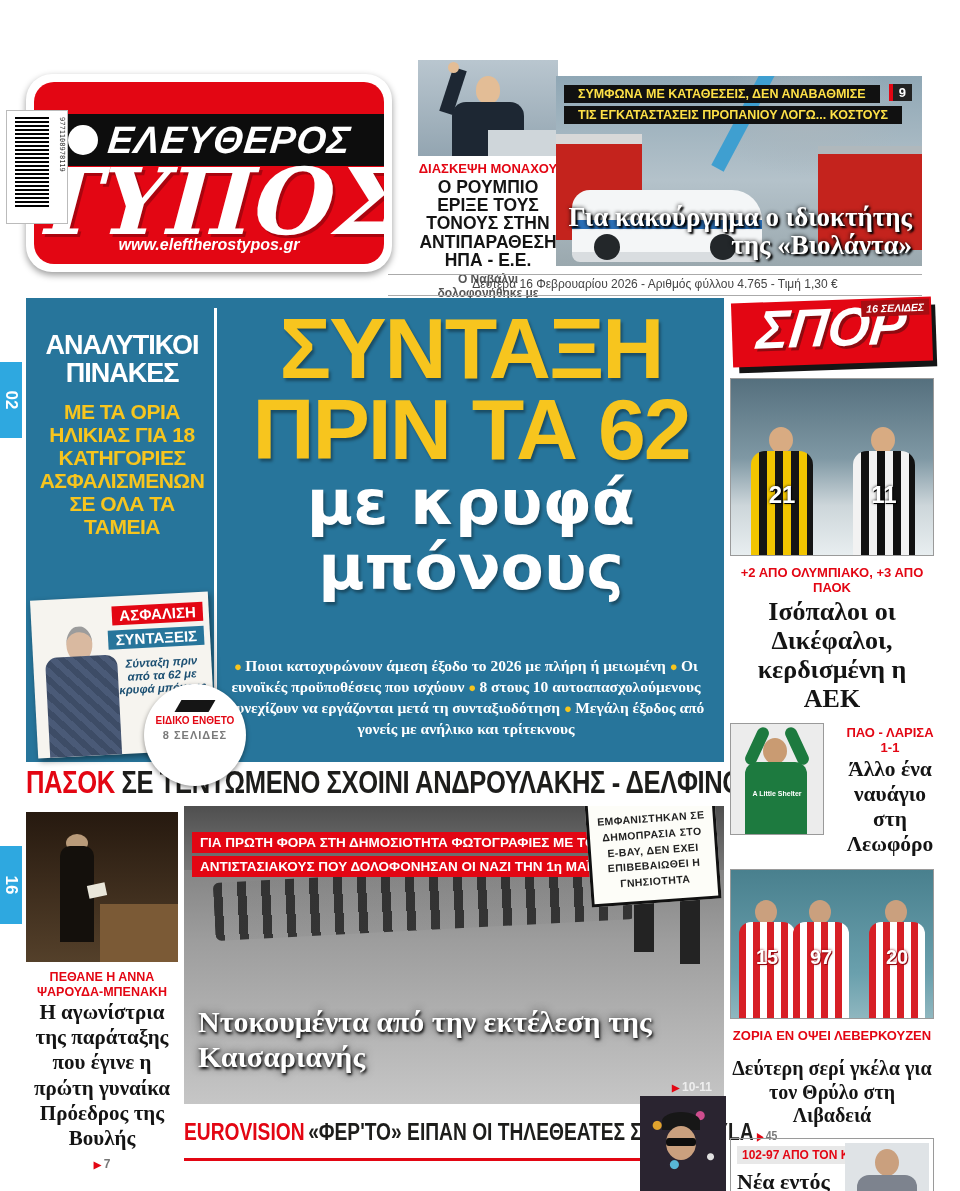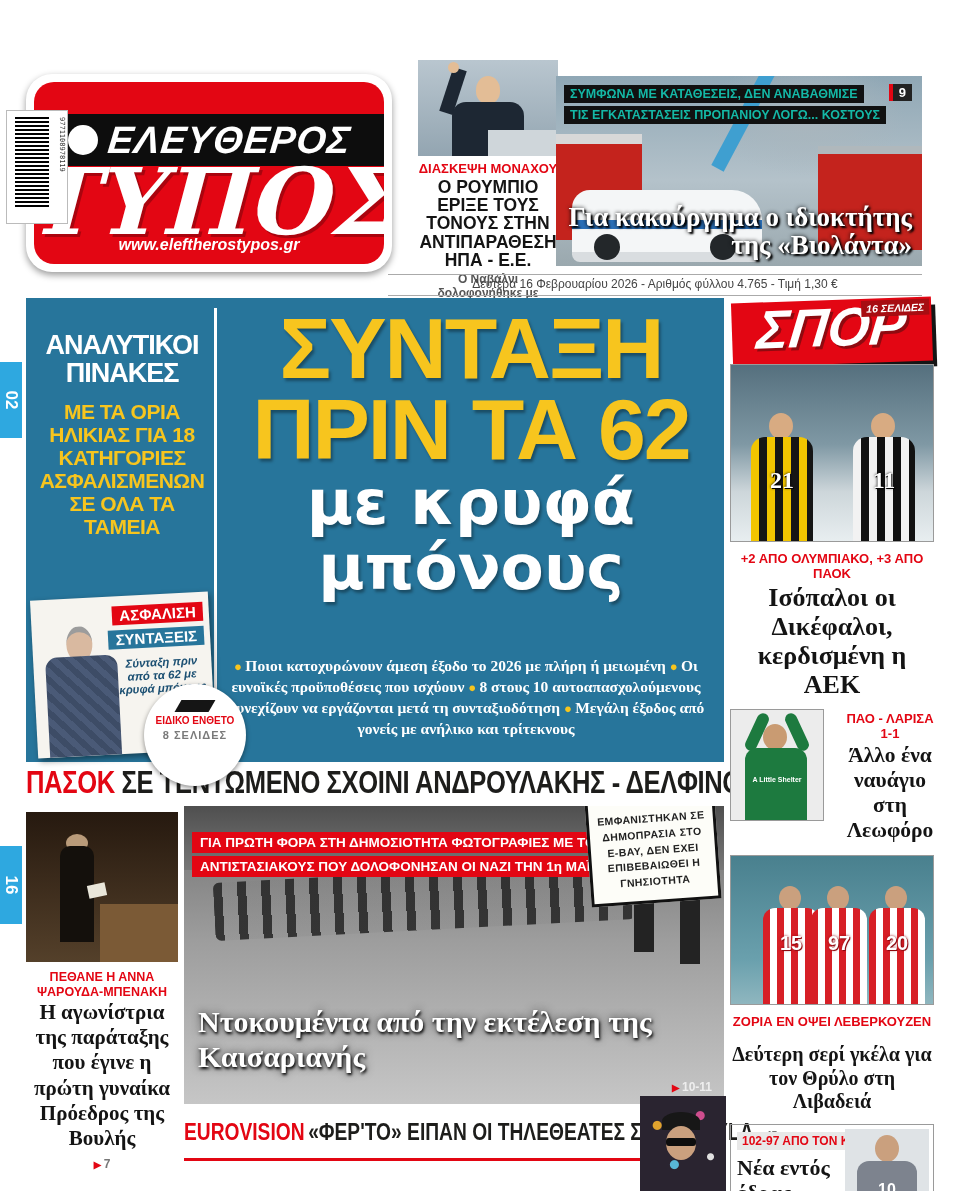--- a/index.html
+++ b/index.html
@@ -56,22 +56,22 @@
   .vi-crane{position:absolute;left:185px;top:-30px;width:14px;height:130px;background:#3f9fd0;transform:rotate(28deg);}
   .vi-truck-l{position:absolute;left:-10px;top:58px;width:96px;height:96px;background:#c4231d;
               border-top:10px solid #d8d8d8;}
   .vi-truck-r{position:absolute;right:-6px;top:70px;width:110px;height:96px;background:#c4231d;
               border-top:8px solid #b0b8bc;}
   .vi-car{position:absolute;left:16px;bottom:4px;width:190px;height:62px;border-radius:18px 30px 8px 8px;
           background:#f4f6f7;border-bottom:10px solid #d9dde0;}
   .vi-stripe{position:absolute;left:0;right:0;top:30px;height:9px;background:#2a6fb8;}
   .vi-wheel{position:absolute;bottom:-8px;width:26px;height:26px;border-radius:50%;background:#23272a;}
   .vi-kicker{position:absolute;left:8px;top:8px;}
-  .vi-kicker div{display:inline-block;background:#111;color:#14b8a6;font-weight:700;font-size:12.5px;
-                 padding:2px 6px;margin-bottom:2px;}
+  .vi-kicker div{display:inline-block;background:#111;color:#fde047;font-weight:700;font-size:12.5px;
+                 padding:2px 14px;margin-bottom:2px;}
   .vi-page{position:absolute;right:10px;top:8px;background:#222;color:#fff;font-weight:700;
            font-size:13px;padding:1px 6px;border-left:4px solid #E30613;}
   .vi-headline{position:absolute;right:10px;bottom:6px;text-align:right;color:#fff;
                font-family:"Liberation Serif",serif;font-weight:700;font-size:27px;line-height:1.06;
                text-shadow:0 0 4px #000,2px 2px 2px #000;}
 
   
   .dateline{left:388px;top:274px;width:534px;height:20px;border-top:1px solid #aaa;border-bottom:1px solid #aaa;
             font-size:12px;color:#444;text-align:center;line-height:19px;}
 
@@ -168,41 +168,41 @@
 
   
   .rail{left:730px;top:298px;width:204px;}
   .spor-banner{position:relative;height:64px;background:#E30613;margin:2px 2px 0 2px;
                transform:rotate(-2deg);box-shadow:5px 7px 0 -1px #151515;}
   .spor-title{position:absolute;left:0;right:0;top:-4px;text-align:center;color:#fff;font-weight:700;
               font-style:italic;font-size:54px;transform:skewX(-8deg);text-shadow:3px 3px 0 #8f0a10;}
   .spor-badge{position:absolute;top:2px;right:2px;background:#a70d12;color:#fff;font-weight:700;
               font-style:italic;font-size:10.5px;padding:2px 5px;}
   .ph{position:relative;overflow:hidden;border:1px solid #9a9a9a;}
-  .fb{height:176px;background:linear-gradient(180deg,#55707e 0%,#7f98a4 45%,#cdd6da 72%,#e8eef0 100%);font-family:Liberation Serif, serif;}
+  .fb{height:176px;margin-top:14px;background:linear-gradient(180deg,#55707e 0%,#7f98a4 45%,#cdd6da 72%,#e8eef0 100%);}
   .player{position:absolute;bottom:0;width:66px;height:128px;}
   .p-head{position:absolute;left:20px;top:0;width:24px;height:26px;border-radius:50%;background:#d8ab82;}
   .p-torso{position:absolute;left:2px;top:24px;width:62px;height:104px;border-radius:14px 14px 0 0;}
   .aek .p-torso{background:repeating-linear-gradient(90deg,#f2c500 0 8px,#151515 8px 16px);}
   .paok .p-torso{background:repeating-linear-gradient(90deg,#f2f2f2 0 8px,#111 8px 16px);}
   .p-num{position:absolute;left:0;right:0;top:54px;text-align:center;color:#fff;font-weight:700;
          font-size:24px;text-shadow:0 0 3px #000,1px 1px 0 #000;}
   .s-kicker{margin-top:9px;text-align:center;color:#E30613;font-weight:700;font-size:13px;}
   .s-head{text-align:center;font-family:"Liberation Serif",serif;font-weight:700;color:#141414;}
   .s1-head{font-size:26px;line-height:1.12;margin-top:2px;}
   .s2row{display:flex;margin-top:10px;}
   .gk{width:92px;height:110px;background:#ececec;flex:none;}
   .gk-head{position:absolute;left:32px;top:14px;width:24px;height:26px;border-radius:50%;background:#c99b72;}
   .gk-arm{position:absolute;top:2px;width:12px;height:40px;background:#1d7a3f;border-radius:6px;}
   .gk-torso{position:absolute;left:14px;top:38px;width:62px;height:72px;border-radius:12px 12px 0 0;background:#1d7a3f;}
   .gk-text{position:absolute;left:0;right:0;top:66px;text-align:center;color:#fff;font-size:7px;font-weight:700;}
   .s2txt{flex:1;padding-left:22px;}
   .s2-head{font-size:21.5px;line-height:1.16;margin-top:2px;}
   .oly{height:148px;margin-top:12px;background:linear-gradient(180deg,#49808e,#6aa0ad 70%,#8fb6bf);}
-  .oplayer{position:absolute;bottom:0;width:56px;height:118px;margin-left:24px;}
+  .oplayer{position:absolute;bottom:0;width:56px;height:118px;}
   .o-head{position:absolute;left:16px;top:0;width:22px;height:24px;border-radius:50%;background:#caa07e;}
   .o-torso{position:absolute;left:0;top:22px;width:56px;height:96px;border-radius:12px 12px 0 0;
            background:repeating-linear-gradient(90deg,#d71f26 0 7px,#fff 7px 14px);}
   .o-num{position:absolute;left:0;right:0;top:46px;text-align:center;color:#fff;font-weight:700;
          font-size:20px;text-shadow:0 0 3px #8f0a10,1px 1px 0 #8f0a10;}
   .s3-head{font-size:20px;line-height:1.18;margin-top:14px;}
   .s4{position:relative;margin-top:10px;border:1px solid #9a9a9a;height:146px;padding:6px;box-sizing:border-box;}
   .s4-kicker{display:inline-block;background:#e8e8e8;color:#E30613;font-weight:700;font-size:12px;padding:2px 5px;}
   .s4-head{font-family:"Liberation Serif",serif;font-weight:700;font-size:22px;line-height:1.16;
            color:#141414;width:104px;margin-top:5px;}
@@ -383,21 +383,21 @@
         <div class="s-head s2-head">Άλλο ένα ναυάγιο στη Λεωφόρο</div>
       </div>
     </div>
 
     <div class="ph oly">
       <div class="oplayer" style="left:8px;">
         <div class="o-head"></div>
         <div class="o-torso"></div>
         <div class="o-num">15</div>
       </div>
-      <div class="oplayer" style="left:56px;">
+      <div class="oplayer" style="left:62px;">
         <div class="o-head"></div>
         <div class="o-torso"></div>
         <div class="o-num">97</div>
       </div>
       <div class="oplayer" style="right:8px;">
         <div class="o-head"></div>
         <div class="o-torso"></div>
         <div class="o-num">20</div>
       </div>
     </div>

